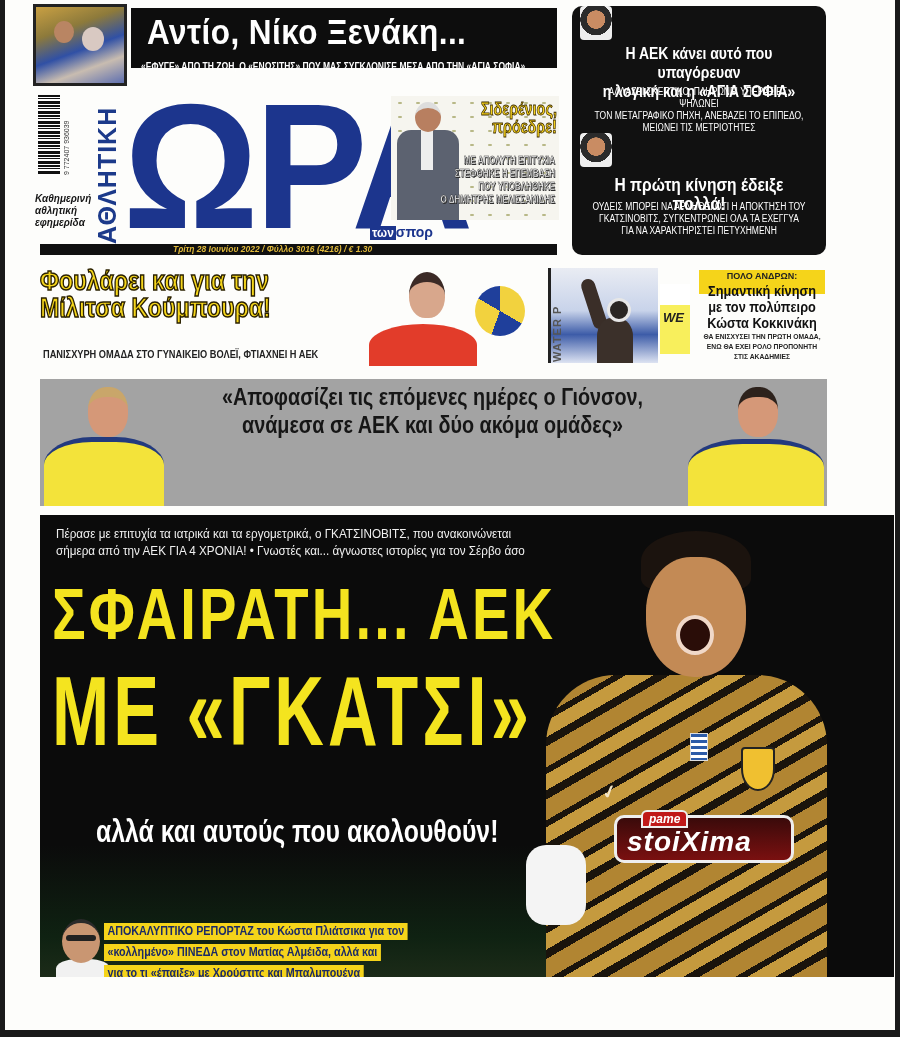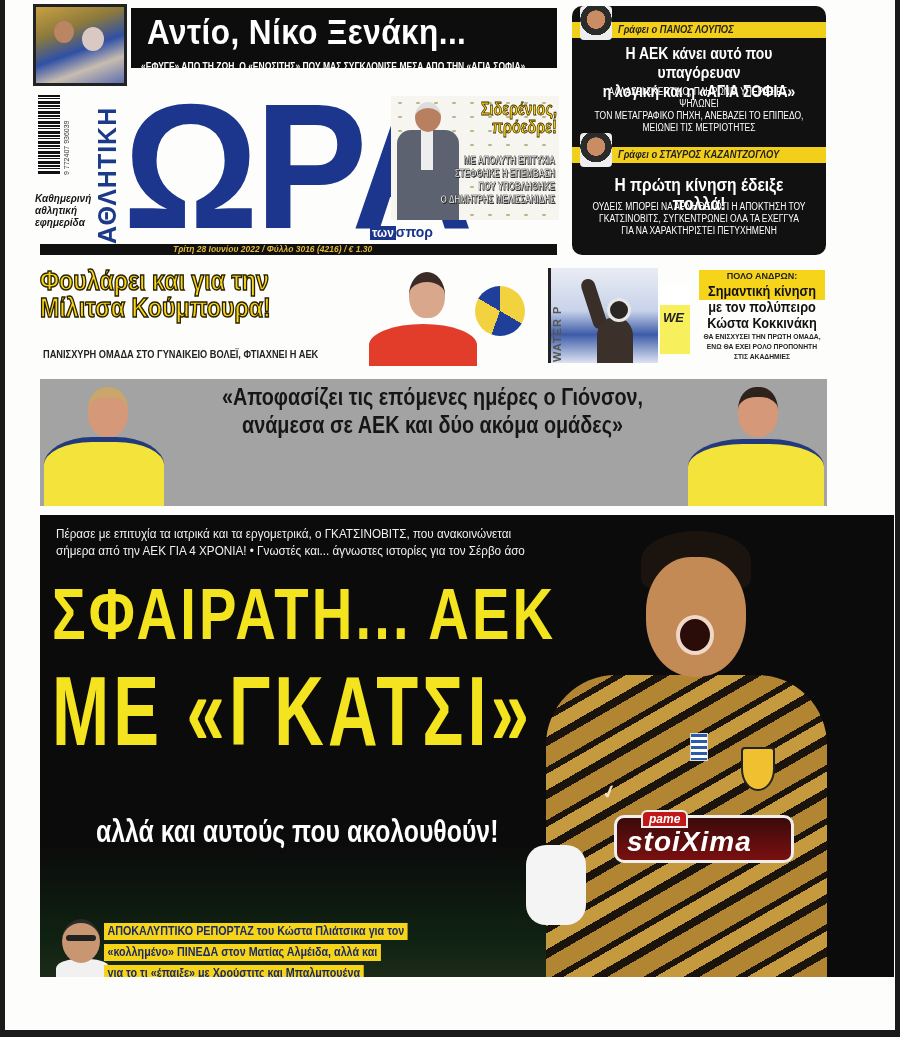--- a/index.html
+++ b/index.html
@@ -59,21 +59,21 @@
 
   
   .polo-img { left: 543px; top: 268px; width: 110px; height: 95px; background: linear-gradient(180deg,#e9ecf3 0%,#c8d3ea 45%,#3d5ca8 70%,#dde3f2 100%); overflow:hidden; border-left: 3px solid #222; }
   .polo-vert { left: 546px; top: 270px; width: 14px; height: 92px; font-size: 11px; color:#555; writing-mode: vertical-rl; transform: rotate(180deg); font-weight:bold; letter-spacing: 1px; }
   .polo-player { position:absolute; left: 30px; top: 6px; width: 60px; height: 90px; }
   .polo-player .arm { position:absolute; left: 6px; top: 4px; width: 14px; height: 52px; background:#3a2e28; border-radius: 8px; transform: rotate(-18deg); }
   .polo-player .head { position:absolute; left: 26px; top: 24px; width: 24px; height: 24px; border-radius: 50%; background:#2a2623; border: 3px solid #e7e7e7; }
   .polo-player .torso { position:absolute; left: 16px; top: 44px; width: 36px; height: 46px; background:#3b302a; border-radius: 40% 40% 0 0; }
   .polo-logo { left: 655px; top: 284px; width: 30px; height: 70px; background: linear-gradient(180deg,#fff 0 30%,#f8ef5c 30%); }
   .polo-logo span { position:absolute; left:3px; top: 26px; font-size: 13px; font-weight: bold; color:#222;font-style:italic; }
-  .polo-tag { left: 694px; top: 270px; width: 126px; height: 30px; background: #f5d41a; text-align:center; font-size: 9px; font-weight:bold; color:#222; line-height: 12px; }
+  .polo-tag { left: 694px; top: 270px; width: 126px; height: 24px; background: #f5d41a; text-align:center; font-size: 9px; font-weight:bold; color:#222; line-height: 12px; }
   .polo-title { left: 690px; top: 283px; width: 134px; text-align:center; font-size: 15px; line-height: 16px; font-weight: bold; color:#111; transform: scaleX(0.85); transform-origin: center top; }
   .polo-sub { left: 690px; top: 332px; width: 134px; text-align:center; font-size: 7.5px; line-height: 10px; font-weight: bold; color:#222; transform: scaleX(0.9); transform-origin: center top; }
 
   
   .jban { left: 35px; top: 379px; width: 787px; height: 127px; background: #a3a3a3; overflow: hidden; }
   .jban-title { position:absolute; left: 100px; top: 4px; width: 585px; text-align:center; font-size: 23px; line-height: 28px; font-weight:bold; color:#161616; transform: scaleX(0.86); transform-origin: center top; white-space: nowrap; }
   .jban-blk { position:absolute; left: 100px; top: 82px; width: 585px; height: 45px; background: #101010; }
   .jban-sub { position:absolute; left: 0; top: 4px; width: 585px; text-align:center; color:#fff; font-size: 13px; line-height: 18px; transform: scaleX(0.88); transform-origin: center top; white-space: nowrap; }
   .pl-left { position:absolute; left: 4px; top: 0; width: 120px; height: 127px; }
   .pl-right { position:absolute; left: 648px; top: 0; width: 136px; height: 127px; }
@@ -150,39 +150,33 @@
     </div>
     <div class="pres-sub">
       <div>ΜΕ ΑΠΟΛΥΤΗ ΕΠΙΤΥΧΙΑ</div>
       <div>ΣΤΕΦΘΗΚΕ Η ΕΠΕΜΒΑΣΗ</div>
       <div>ΠΟΥ ΥΠΟΒΛΗΘΗΚΕ</div>
       <div>Ο ΔΗΜΗΤΡΗΣ ΜΕΛΙΣΣΑΝΙΔΗΣ</div>
     </div>
   </div>
 
   <div class="abs rbox rbox1">
-    <div class="byline" style="top:16px;">
-        <span>Γράφει ο ΠΑΝΟΣ ΛΟΥΠΟΣ</span>
-      </div>
     <div class="avatar" style="left:8px; top:0;"></div>
     <div class="rhead" style="top:38px;">
       <div>Η ΑΕΚ κάνει αυτό που υπαγόρευαν</div>
       <div>η λογική και η «ΑΓΙΑ ΣΟΦΙΑ»</div>
     </div>
     <div class="rsub" style="top:80px;">
       <div>ΑΛΛΑΖΕΙ ΣΚΕΠΤΙΚΟ, ΠΛΗΡΩΝΕΙ ΥΠΕΡΑΞΙΕΣ, ΨΗΛΩΝΕΙ</div>
       <div>ΤΟΝ ΜΕΤΑΓΡΑΦΙΚΟ ΠΗΧΗ, ΑΝΕΒΑΖΕΙ ΤΟ ΕΠΙΠΕΔΟ,</div>
       <div>ΜΕΙΩΝΕΙ ΤΙΣ ΜΕΤΡΙΟΤΗΤΕΣ</div>
     </div>
   </div>
 
   <div class="abs rbox rbox2">
-    <div class="byline" style="top:16px;">
-        <span>Γράφει ο ΣΤΑΥΡΟΣ ΚΑΖΑΝΤΖΟΓΛΟΥ</span>
-      </div>
     <div class="avatar" style="left:8px; top:2px;"></div>
     <div class="rhead" style="top:44px; font-size:19px;">
       <div>Η πρώτη κίνηση έδειξε πολλά!</div>
     </div>
     <div class="rsub" style="top:70px;">
       <div>ΟΥΔΕΙΣ ΜΠΟΡΕΙ ΝΑ ΑΡΝΗΘΕΙ ΟΤΙ Η ΑΠΟΚΤΗΣΗ ΤΟΥ</div>
       <div>ΓΚΑΤΣΙΝΟΒΙΤΣ, ΣΥΓΚΕΝΤΡΩΝΕΙ ΟΛΑ ΤΑ ΕΧΕΓΓΥΑ</div>
       <div>ΓΙΑ ΝΑ ΧΑΡΑΚΤΗΡΙΣΤΕΙ ΠΕΤΥΧΗΜΕΝΗ</div>
     </div>
   </div>

